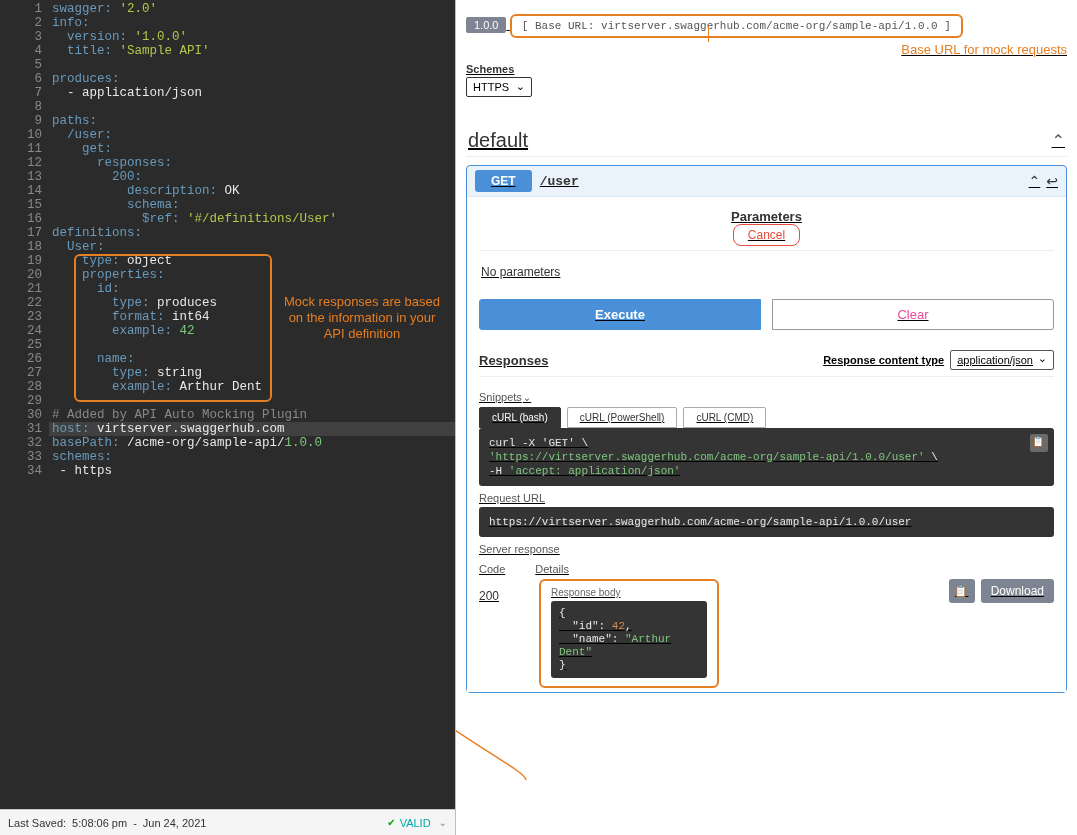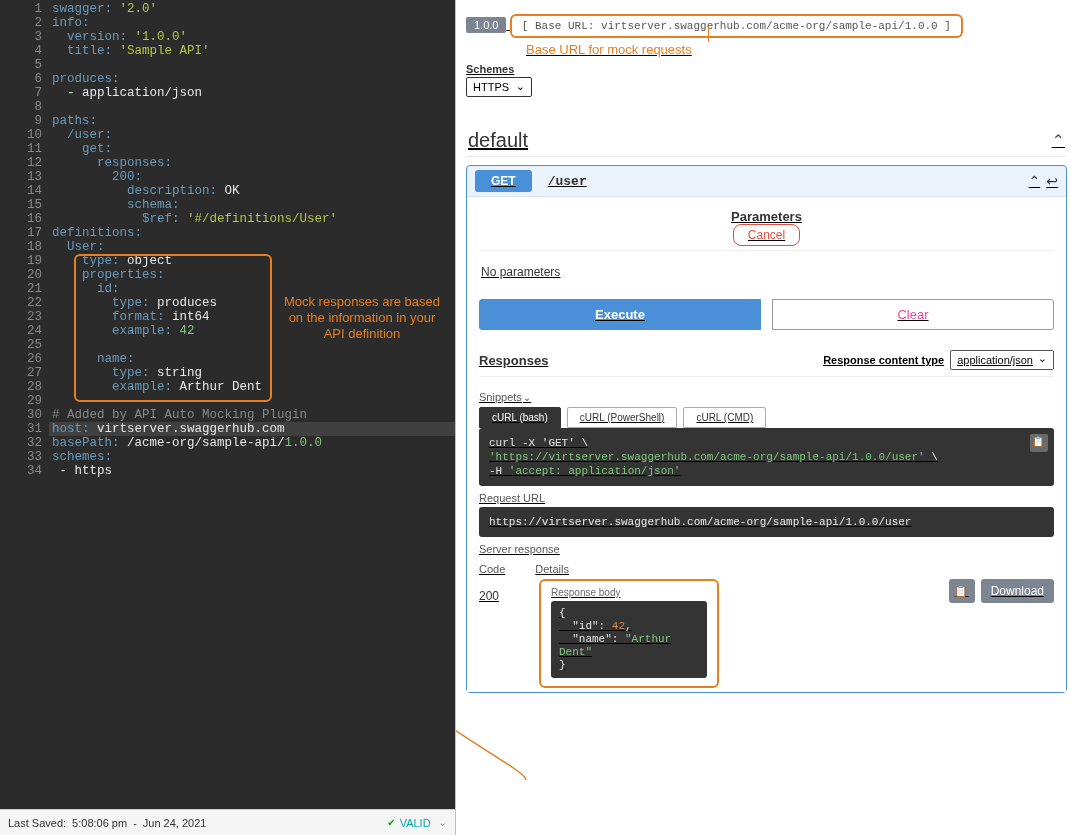--- a/index.html
+++ b/index.html
@@ -103,21 +103,21 @@
     border-radius:6px;
     padding:4px 10px;
     margin-top:8px;
     font-family:'Courier New',monospace;
     font-size:11px;
     color:#555;
     display:inline-block;
   }
   .baseurl-caption {
     color:#e67e22; font-size:13px;
-    text-align:left; margin:4px 0 6px 60px;
+    text-align:right; margin:4px 0 6px 60px;
     display:block;
     position:relative;
   }
   .baseurl-caption::before {
     content:""; position:absolute; left:182px; top:-16px; width:1px; height:16px; background:#e67e22;
   }
   .schemes-label { font-size:11px; font-weight:bold; color:#333; margin-top:4px;}
   .schemes-select {
     border:1px solid #333; padding:3px 22px 3px 6px; font-size:11px;
     margin-top:2px; display:inline-block; position:relative; border-radius:2px;
@@ -131,21 +131,21 @@
     cursor:pointer;
   }
   .tag-name { font-size:20px; color:#333; }
   .tag-chev { font-size:16px; color:#555; }
 
   .op-block {
     border:1px solid #4a90d9; border-radius:4px;
     margin-top:8px; background:#eaf3fb;
   }
   .op-header {
-    display:flex; align-items:center; padding:4px 8px; gap:16px;
+    display:flex; align-items:center; padding:4px 8px; gap:8px;
     cursor:pointer;
   }
   .method-get {
     background:#4a90d9; color:#fff; font-weight:bold;
     font-size:12px; padding:4px 16px; border-radius:3px;
   }
   .op-path { font-family:'Courier New'; font-size:13px; color:#333; font-weight:bold;}
   .op-ctrls { margin-left:auto; display:flex; gap:6px; align-items:center;}
   .op-ctrls span { font-size:14px; color:#333;}
 

